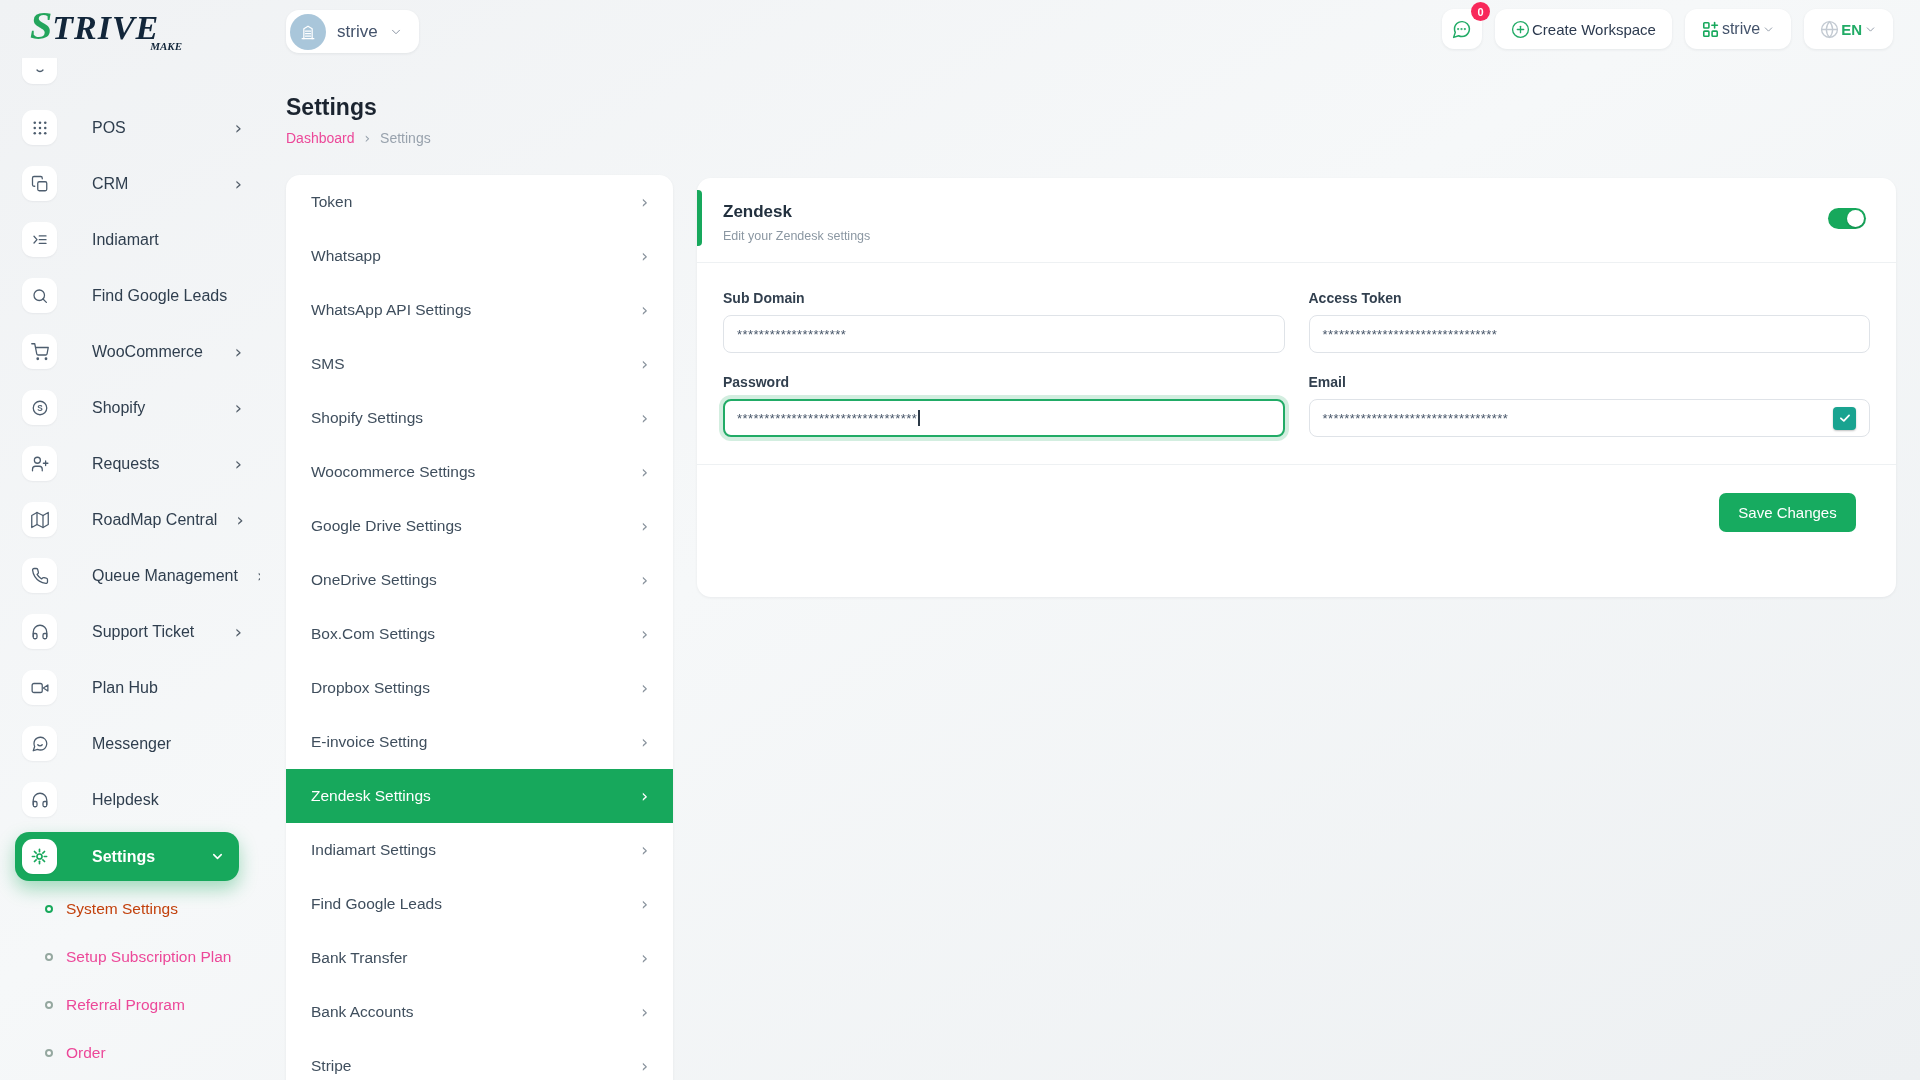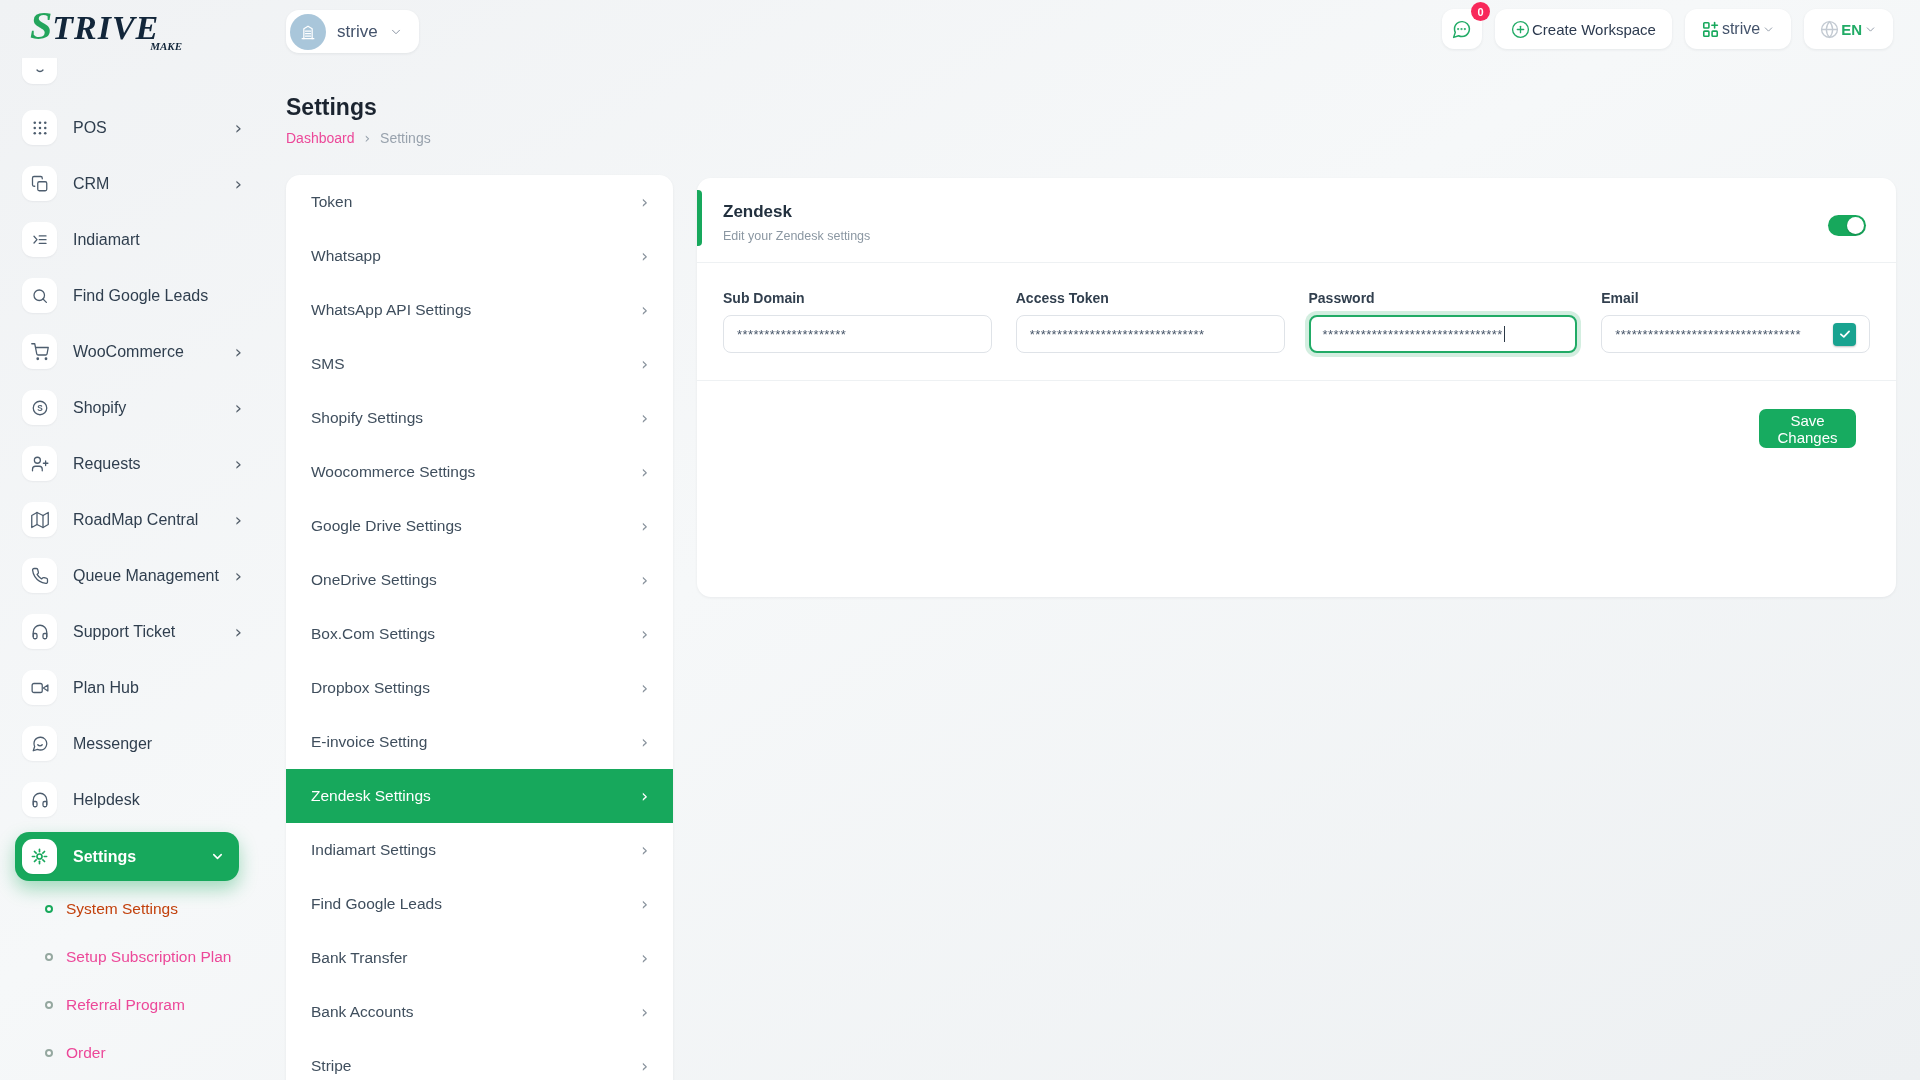--- a/index.html
+++ b/index.html
@@ -31,21 +31,21 @@
   .badge { position:absolute; top:-7px; right:-8px; min-width:19px; height:19px; border-radius:50%;
     background:#f8285a; color:#fff; font-size:11px; font-weight:700; display:flex; align-items:center; justify-content:center; }
   .pill { height:40px; background:#fff; border-radius:12px; display:flex; align-items:center; gap:2px;
     padding:0 16px; box-shadow:0 1px 3px rgba(16,24,40,.07); cursor:pointer; font-size:15px; color:#2c3a4f; }
   .pill .chev { color:#8b95a3; }
   .switcher-name { font-size:16px; color:#44536b; }
   .lang-label { font-size:15px; font-weight:700; color:#21ab66; }
 
   
   .sidebar { position:absolute; left:0; top:58px; width:260px; bottom:0; padding-left:22px; overflow:hidden; }
-  .side-item { display:flex; align-items:center; height:35px; margin-bottom:21px; width:224px; cursor:pointer; }
+  .side-item { display:flex; align-items:center; height:35px; margin-bottom:21px; width:224px; cursor:pointer;gap:19px; }
   .side-item.partial { margin-top:-9px; margin-bottom:26px; }
   .side-icon { flex:0 0 35px; width:35px; height:35px; background:#fff; border-radius:11px;
     display:flex; align-items:center; justify-content:center; color:#4d5d6e; box-shadow:0 1px 2px rgba(16,24,40,.05); }
   .side-label { margin-left:16px; font-size:16px; color:#2f3e4e; flex:1; white-space:nowrap; }
   .side-chev { color:#55606c; font-size:18px; margin-right:4px; font-family:"DejaVu Sans",sans-serif; }
   .side-item.active { background:#17a85c; border-radius:14px; height:49px; width:224px; margin-left:-7px;
     padding:0 10px 0 7px; box-shadow:0 8px 18px rgba(23,168,92,.38); margin-bottom:4px; }
   .side-item.active .side-icon { color:#17a85c; }
   .side-item.active .side-label { color:#fff; font-weight:700; }
   .side-item.active .side-chev { color:#fff; }
@@ -68,38 +68,38 @@
     border-radius:14px 14px 0 0; box-shadow:0 1px 3px rgba(16,24,40,.06); overflow:hidden; }
   .list-row { height:54px; display:flex; align-items:center; padding:0 25px; font-size:15.5px; color:#3f4e5d; cursor:pointer; }
   .list-row .chev { margin-left:auto; color:#8a949e; font-size:17px; font-family:"DejaVu Sans",sans-serif; }
   .list-row.selected { background:#17a85c; color:#fff; }
   .list-row.selected .chev { color:#fff; }
 
   
   .panel { position:absolute; left:697px; top:178px; width:1199px; height:419px; background:#fff;
     border-radius:14px; box-shadow:0 1px 3px rgba(16,24,40,.06); }
   .accent { position:absolute; left:0; top:12px; width:5px; height:56px; background:#17a85c; border-radius:0 4px 4px 0; }
-  .panel-head { display:flex; align-items:center; padding:24px 30px 19px 26px; }
+  .panel-head { display:flex; align-items:flex-start; padding:24px 30px 19px 26px; }
   .panel-title { font-size:17px; font-weight:700; color:#22303e; }
   .panel-sub { font-size:12.5px; color:#8b97a2; margin-top:7px; }
   .toggle { margin-left:auto; margin-top:6px; width:38px; height:21px; border-radius:11px; background:#17a85c; position:relative; cursor:pointer; }
   .toggle .knob { position:absolute; right:2px; top:2px; width:17px; height:17px; border-radius:50%; background:#fff; box-shadow:0 1px 2px rgba(0,0,0,.2); }
   .divider { height:1px; background:#eef1f3; }
   .form { padding:27px 26px 0; }
-  .grid { display:grid; grid-template-columns:1fr 1fr 1fr 1fr; column-gap:24px; row-gap:21px; }
+  .grid { display:grid; grid-template-columns:1fr 1fr; column-gap:24px; row-gap:21px; }
   .field label { display:block; font-size:14px; font-weight:700; color:#313f4e; margin-bottom:9px; }
   .input { height:38px; border:1px solid #dfe3e8; border-radius:8px; background:#fff;
     display:flex; align-items:center; padding:0 13px; font-size:13px; color:#49576a; letter-spacing:.4px; cursor:text; }
   .input.focused { border:2px solid #21ab66; box-shadow:0 0 0 4px rgba(33,171,102,.20); padding:0 12px; }
   .mail-badge { margin-left:auto; width:23px; height:23px; background:#19a390; border-radius:4px;
     display:flex; align-items:center; justify-content:center; box-shadow:0 1px 2px rgba(0,0,0,.25); cursor:pointer; }
   .caret { width:1.5px; height:16px; background:#2c3947; margin-left:1px; animation:blink 1.1s steps(1) infinite; }
   @keyframes blink { 50% { opacity:0; } }
   .panel-foot { padding:28px 40px 0; display:flex; justify-content:flex-end; }
-  .save-btn { width:97px; height:39px; background:#17ab60; color:#fff; border:none; border-radius:7px;
+  .save-btn { width:137px; height:39px; background:#17ab60; color:#fff; border:none; border-radius:7px;
     font-size:15px; font-family:inherit; cursor:pointer; }
 </style>
 </head>
 <body>
 
 <div class="topbar">
   <div class="logo">
     <div class="logo-line1"><span class="logo-s">S</span><span>TRIVE</span></div>
     <div class="logo-sub">MAKE</div>
   </div>

